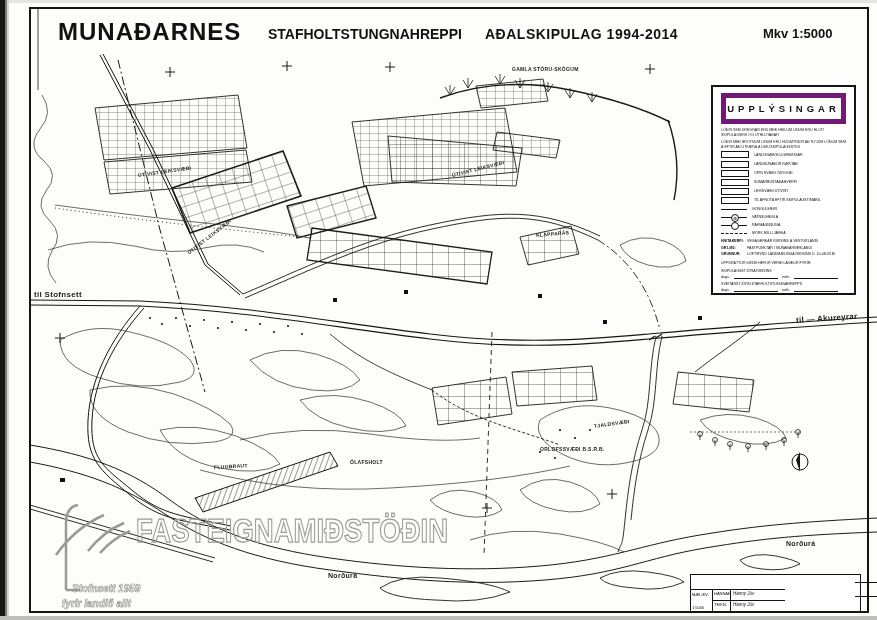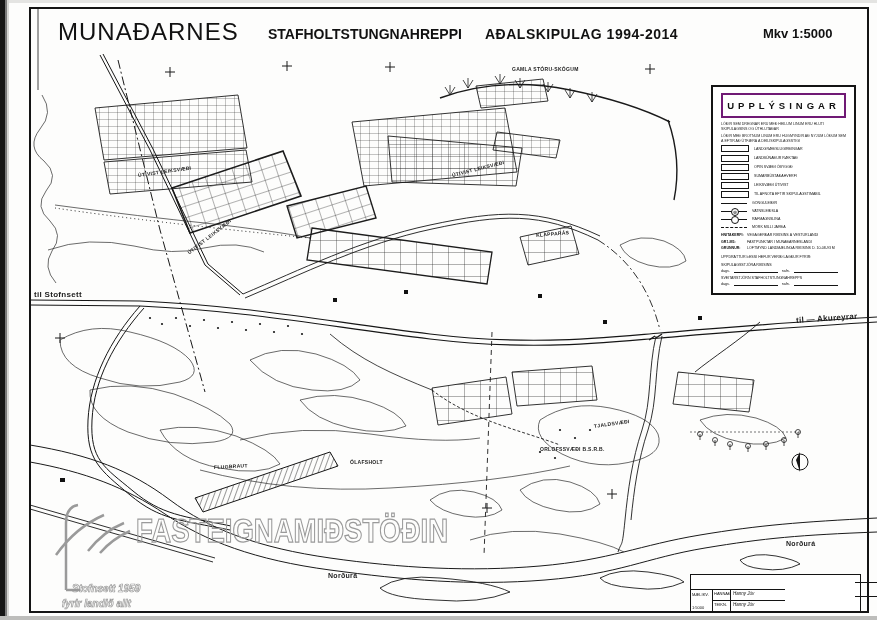--- a/index.html
+++ b/index.html
@@ -6,38 +6,38 @@
   .page{position:relative;width:877px;height:620px;background:#fdfdfc;overflow:hidden;
         font-family:"Liberation Sans",sans-serif;color:#111;}
   
   .scan-band-left{position:absolute;left:0;top:0;width:9px;height:620px;
     background:linear-gradient(90deg,#161616 0 5px,#7a7a7a 5px 7px,#d7d7d5 7px 9px);}
   .scan-band-bottom{position:absolute;left:0;bottom:0;width:877px;height:4px;background:#bdbdbb;}
   .scan-band-top{position:absolute;left:9px;top:0;width:868px;height:3px;background:#e4e4e2;}
 
   
   .titlebar{position:absolute;left:30px;top:14px;width:840px;height:38px;}
-  .t-main{position:absolute;left:28px;top:4px;font-size:24px;font-weight:normal;letter-spacing:1px;}
+  .t-main{position:absolute;left:28px;top:4px;font-size:24px;font-weight:bold;letter-spacing:1px;}
   .t-sub{position:absolute;left:218px;top:12px;font-size:14px;font-weight:bold;margin-left:20px;}
   .t-plan{position:absolute;left:455px;top:12px;font-size:14px;font-weight:bold;letter-spacing:.5px;}
   .t-scale{position:absolute;left:733px;top:12px;font-size:13px;font-weight:bold;}
 
   
   svg.map{position:absolute;left:0;top:0;}
 
   
   .mlabel{position:absolute;font-size:5px;font-weight:bold;letter-spacing:.3px;color:#1c1c1c;
           white-space:nowrap;transform-origin:left center;}
   .mlabel.big{font-size:8px;}
   .mlabel.river{font-size:7px;font-weight:bold;}
 
   
   .legend{position:absolute;left:711px;top:85px;width:145px;height:210px;background:#fff;
           border:2px solid #141414;box-sizing:border-box;padding:0 6px;font-size:3.6px;}
-  .legend h1{margin:6px 2px 4px 2px;padding:5px 0 5px 0;border:2px solid #701a75;
+  .legend h1{margin:6px 2px 4px 2px;padding:5px 0 5px 0;border:5px solid #701a75;
      text-align:center;font-size:9.5px;letter-spacing:4px;font-weight:bold;}
   .lg-note{margin:2px 2px;line-height:1.35;font-size:3.6px;color:#222;}
   .lg-row{display:flex;align-items:center;margin:2.1px 2px;}
   .lg-swatch{width:26px;height:5px;border:1px solid #141414;margin-right:5px;flex:none;background:#fff;}
   .lg-sym{width:26px;margin-right:5px;flex:none;position:relative;height:6px;}
   .lg-sym .ln{position:absolute;left:0;right:0;top:2.5px;border-top:1px solid #141414;}
   .lg-sym .ln.dash{border-top:1px dashed #141414;}
   .lg-sym .knob{position:absolute;left:10px;top:-0.5px;width:6px;height:6px;border:1px solid #141414;
      border-radius:50%;background:#fff;font-size:5px;line-height:6px;text-align:center;}
   .lg-kv{display:flex;margin:2.5px 2px;line-height:1.2;}

